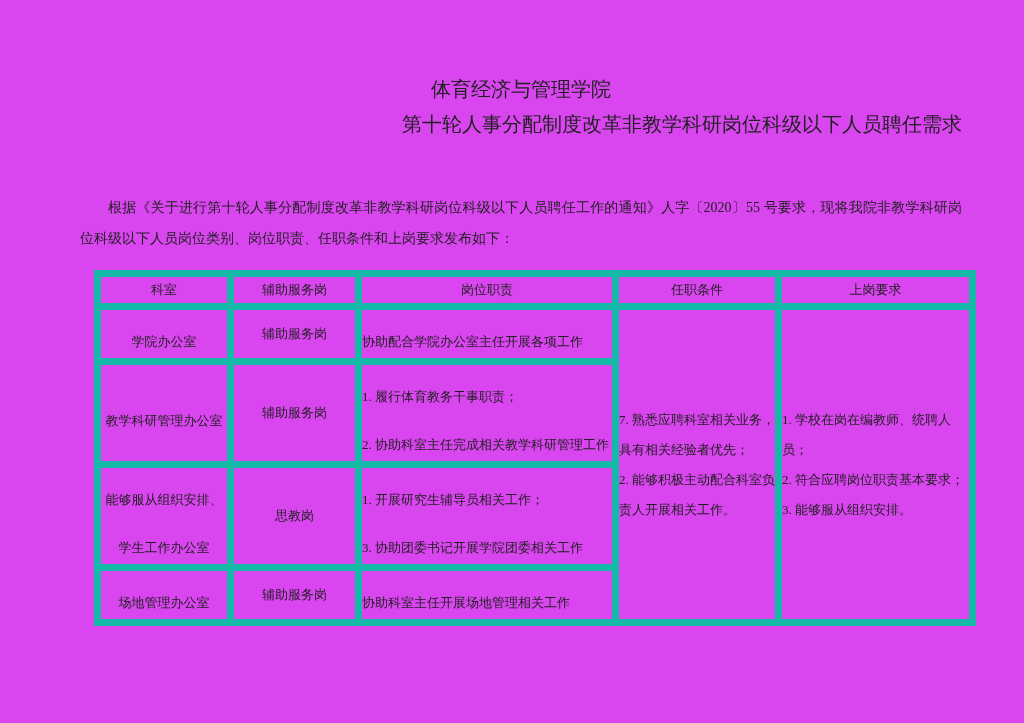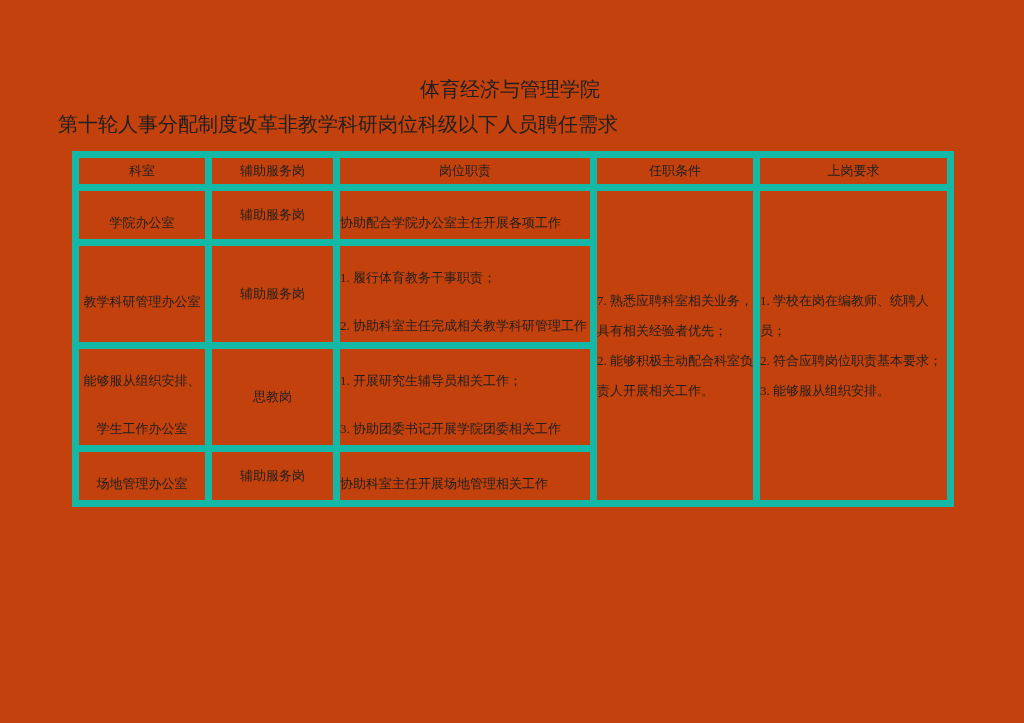--- a/index.html
+++ b/index.html
@@ -1,36 +1,36 @@
 <!DOCTYPE html>
 <html><head>
 <meta charset="utf-8">
 <style>
   html, body { margin: 0; padding: 0; background: #e8e8e8; }
   .page {
     position: relative;
     width: 1024px;
     height: 723px;
-    background: #c2410c;
+    background: #d946ef;
     margin: 0 auto;
     overflow: hidden;
     font-family: "Liberation Serif", "DejaVu Serif", serif;
     color: #1f1f1f;
     box-sizing: border-box;
-    padding: 78px 62px 0 58px;
+    padding: 78px 62px 0 80px;
   }
   .doc-title {
     text-align: center;
     font-size: 20px;
     line-height: 22px;
     font-weight: normal;
     margin: 0;
   }
   .doc-subtitle {
-    text-align: left;
+    text-align: right;
     font-size: 20px;
     line-height: 22px;
     font-weight: normal;
     margin: 13px 0 0 0;
   }
   .intro {
     margin-top: 57px;
     font-size: 14px;
     line-height: 31px;
     text-indent: 2em;
@@ -68,20 +68,21 @@
   }
 </style>
 </head>
 <body>
 
 <div class="page">
 
   <h1 class="doc-title">体育经济与管理学院</h1>
   <h2 class="doc-subtitle">第十轮人事分配制度改革非教学科研岗位科级以下人员聘任需求</h2>
 
+  <p class="intro">根据《关于进行第十轮人事分配制度改革非教学科研岗位科级以下人员聘任工作的通知》人字〔2020〕55 号要求，现将我院非教学科研岗位科级以下人员岗位类别、岗位职责、任职条件和上岗要求发布如下：</p>
 
   <table class="recruit">
     <colgroup>
       <col style="width:133px">
       <col style="width:128px">
       <col style="width:257px">
       <col style="width:163px">
       <col style="width:194px">
     </colgroup>
     <tbody>

